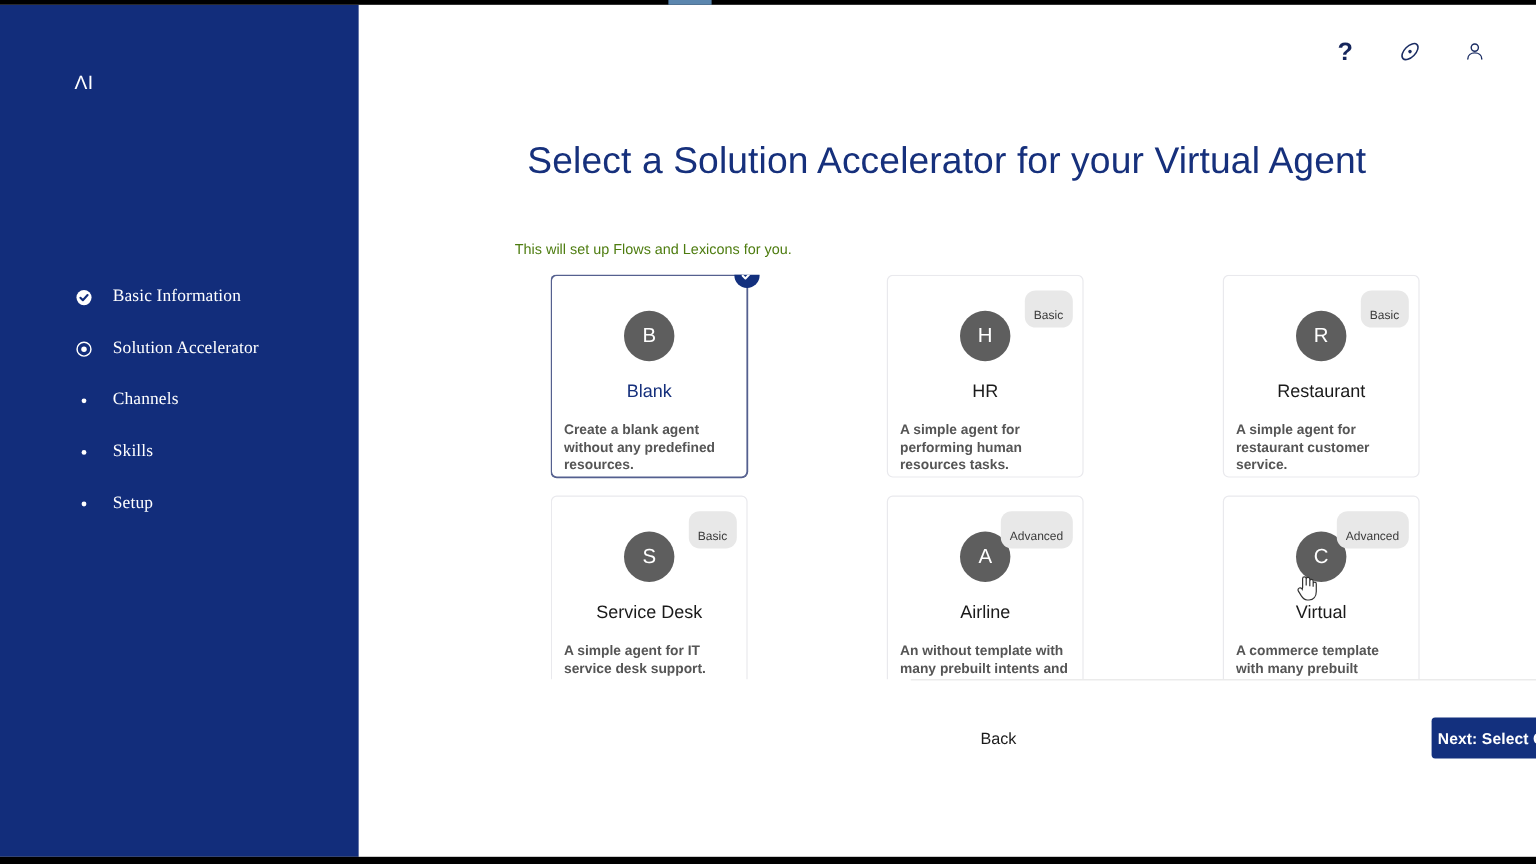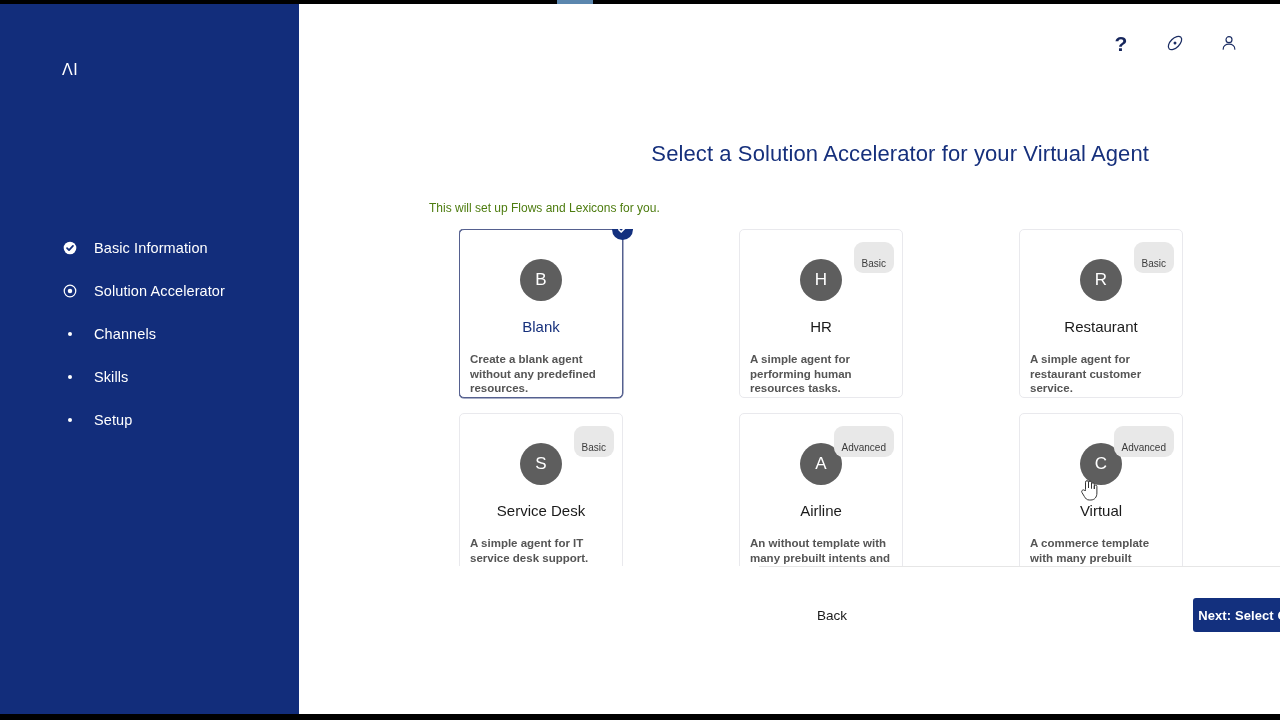--- a/index.html
+++ b/index.html
@@ -63,20 +63,21 @@
     letter-spacing: 0.5px;
     font-weight: 400;
     color: #ffffff;
     line-height: 28px;
   }
 
   .nav {
     position: absolute;
     left: 0; top: 222px;
     width: 299px;
+    font-family: Liberation Serif, serif;
   }
   .nav-item {
     display: flex;
     align-items: center;
     height: 43px;
     padding-left: 62px;
     cursor: pointer;
   }
   .nav-icon {
     width: 16px;
@@ -127,27 +128,26 @@
     font-size: 21px;
     font-weight: 700;
     color: #16265c;
     line-height: 1;
   }
 
   .page-title {
     position: absolute;
     left: 130px; top: 110px;
     width: 720px;
-    text-align: right;
-    font-size: 22px;
+    text-align: center;
+    font-size: 31px;
     line-height: 39px;
     color: #16307c;
     font-weight: 400;
     letter-spacing: 0.1px;
-    margin-top: 20px;
   }
   .page-subtitle {
     position: absolute;
     left: 130px; top: 197px;
     width: 720px;
     text-align: left;
     font-size: 12px;
     color: #4d7c0f;
   }
 

